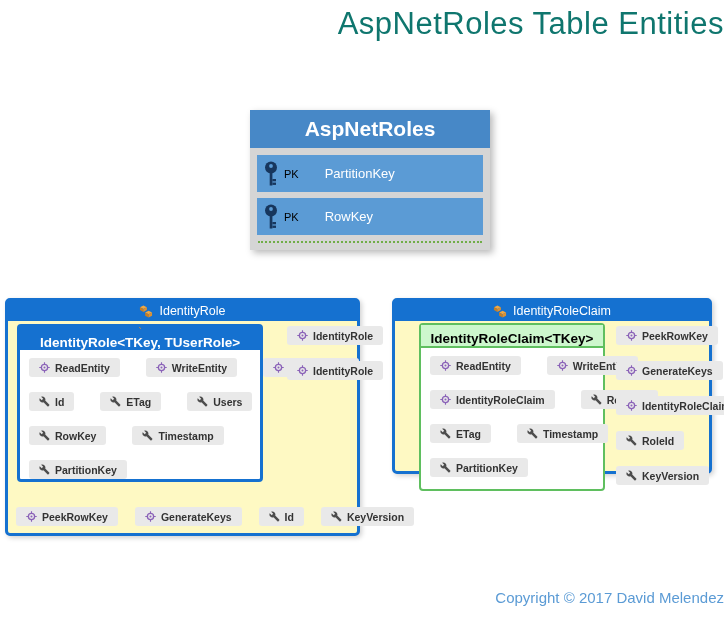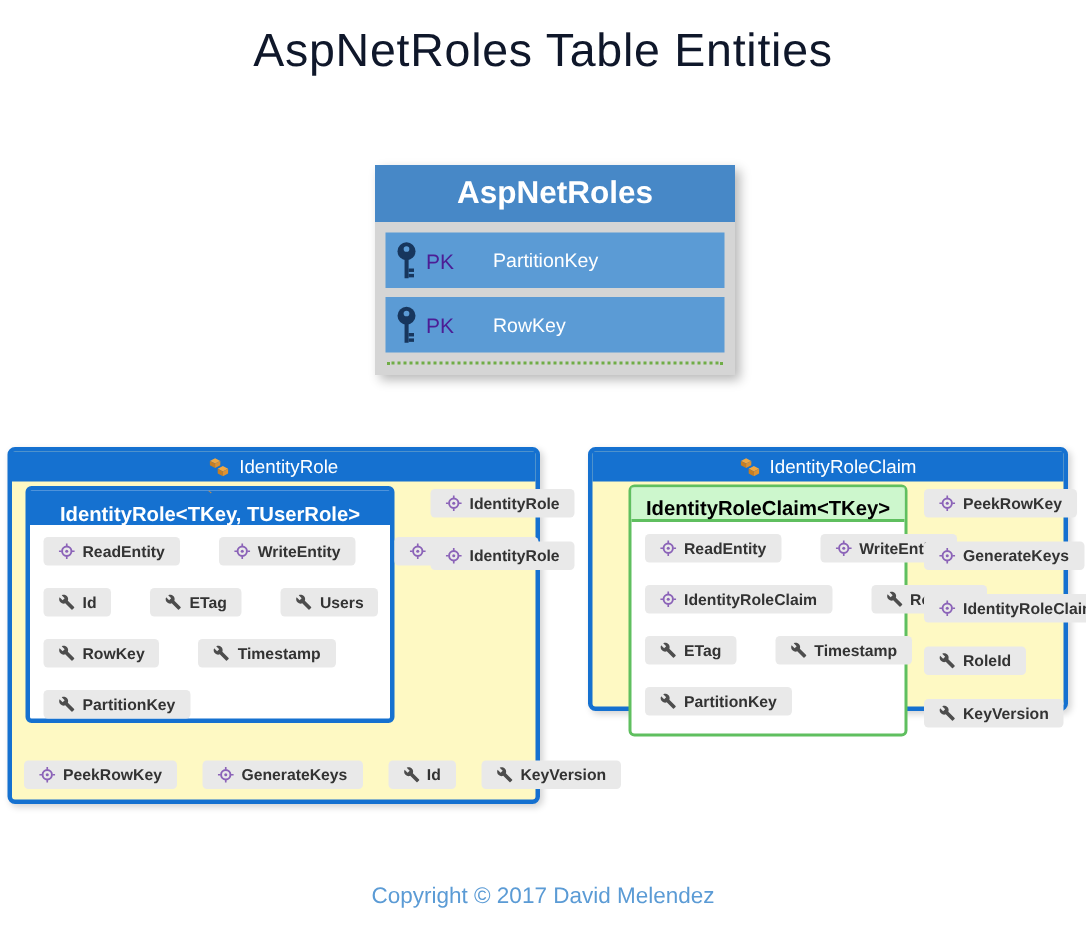--- a/index.html
+++ b/index.html
@@ -1,31 +1,31 @@
 <!DOCTYPE html>
 <html><head>
 <meta charset="utf-8">
 <style>
   * { margin:0; padding:0; box-sizing:border-box; }
   body { background:#ffffff; font-family:"Liberation Sans", sans-serif; }
   .canvas { position:relative; width:724px; height:617px; background:#ffffff; overflow:hidden; }
 
-  .page-title { position:absolute; top:16px; left:0; width:100%; text-align:center;
-    font-size:31px; font-weight:400; color:#0f172a; letter-spacing:0.5px; }
+  .page-title { position:absolute; top:6px; left:0; width:100%; text-align:right;
+    font-size:31px; font-weight:400; color:#0f766e; letter-spacing:0.5px; }
 
   
   .table-card { position:absolute; left:250px; top:110px; width:240px;
     background:#D5D5D5; box-shadow:3px 3px 7px rgba(0,0,0,0.28); }
   .table-card-header { height:38px; background:#4788C7; color:#fff; font-weight:bold;
     font-size:21px; display:flex; align-items:center; justify-content:center; }
   .table-card-body { padding:7px 7px 3px 7px; }
   .table-row { height:37px; background:#5B9BD5; display:flex; align-items:center;
     padding:0 4px; margin-bottom:6px; }
   .key-icon { width:20px; height:28px; flex:0 0 auto; margin-left:2px; }
-  .pk-label { color:#4c1d95; font-size:14px; margin-left:1px; }
+  .pk-label { color:#000000; font-size:11px; margin-left:1px; }
   .row-name { color:#ffffff; font-size:13px; margin-left:26px; }
   .dotted-line { border-top:2px dotted #70AD47; margin:2px 1px 4px 1px; height:0; }
 
   
   .entity-box { position:absolute; background:#fef9c3; border:3px solid #1571D0;
     border-radius:5px; box-shadow:2px 2px 5px rgba(0,0,0,0.18); }
   #left-box  { left:5px;   top:298px; width:355px; height:238px; }
   #right-box { left:392px; top:298px; width:320px; height:176px; }
   .entity-header { height:20px; background:#1571D0; display:flex; align-items:center;
     justify-content:center; gap:6px; color:#fff; font-size:12.5px; }
@@ -43,21 +43,21 @@
   .chip { display:inline-flex; align-items:center; gap:5px; background:#E9E9E9;
     border-radius:3px; padding:3px 10px; font-size:10.5px; font-weight:600; color:#333;
     white-space:nowrap; height:19px; }
   .chip .ic { display:inline-flex; align-items:center; }
 
   .side-chips { position:absolute; display:flex; flex-direction:column; gap:16px; align-items:flex-start; }
   #left-side  { left:279px; top:25px; }
   #right-side { left:221px; top:25px; }
   .bottom-chips { position:absolute; left:8px; bottom:7px; display:flex; gap:17px; }
 
-  .page-footer { position:absolute; top:589px; left:0; width:100%; text-align:center;
+  .page-footer { position:absolute; top:589px; left:0; width:100%; text-align:right;
     font-size:15px; color:#5B9BD5; }
 </style>
 </head>
 <body>
 
 <div class="canvas">
 
   <div class="page-title">AspNetRoles Table Entities</div>
 
   <div class="table-card">

